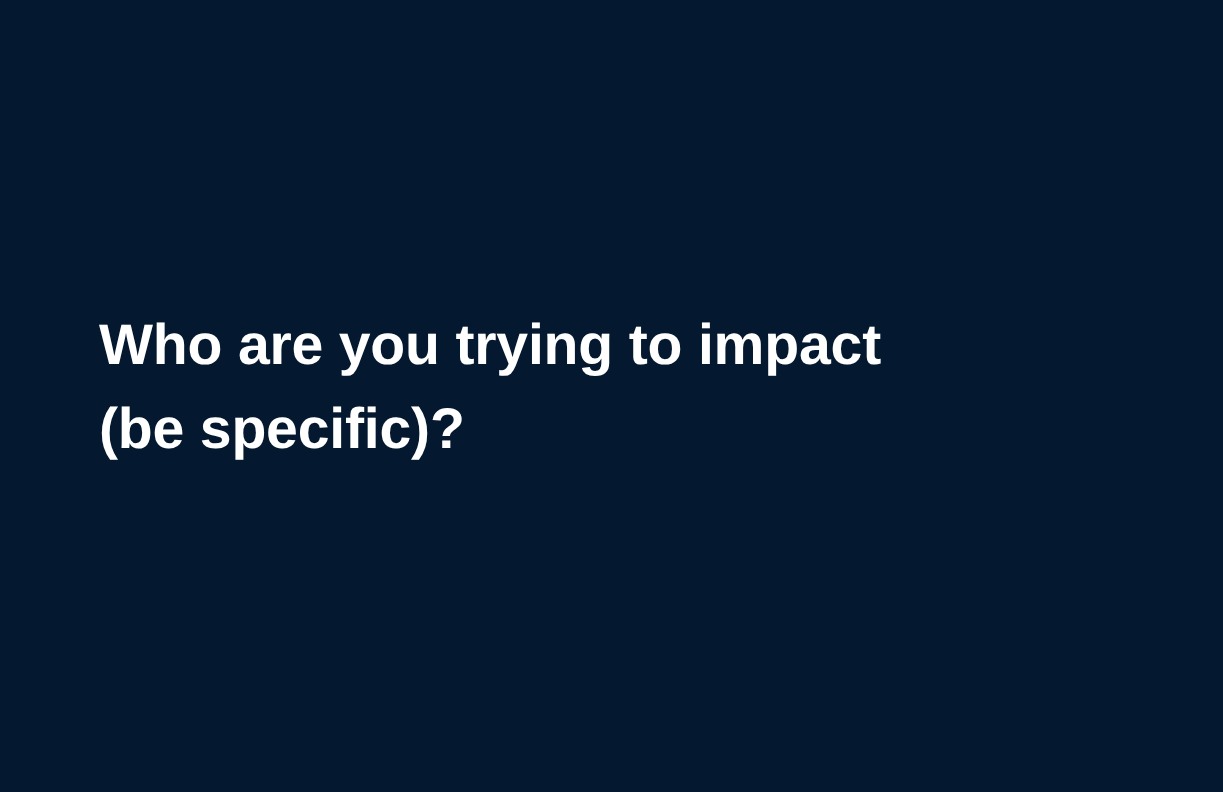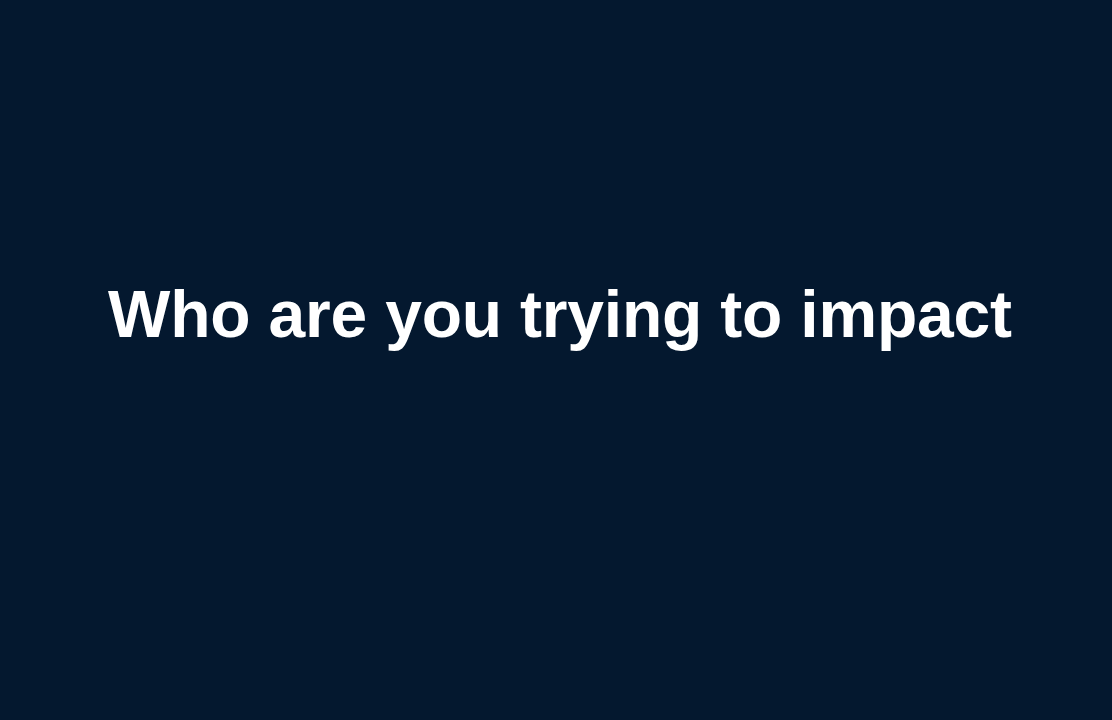--- a/index.html
+++ b/index.html
@@ -29,32 +29,33 @@
     left: 90px;
     top: 276px;
     width: 940px;
   }
 
   .headline-line {
     display: block;
     color: #ffffff;
     font-family: "Liberation Sans", sans-serif;
     font-weight: bold;
-    font-size: 66px;
+    font-size: 52px;
     line-height: 76px;
     letter-spacing: -0.2px;
     white-space: pre;
-    text-align: center;
+    text-align: left;
   }
 </style>
 </head>
 <body>
 
 <div id="slide" style="background: rgb(4, 24, 47);">
 
   <div id="headline-block">
 
     <span class="headline-line" style="color: rgb(255, 255, 255);">Who are you trying to impact</span>
 
+    <span class="headline-line" style="color: rgb(255, 255, 255);">(be specific)?</span>
 
   </div>
 
 </div>
 
 </body></html>

